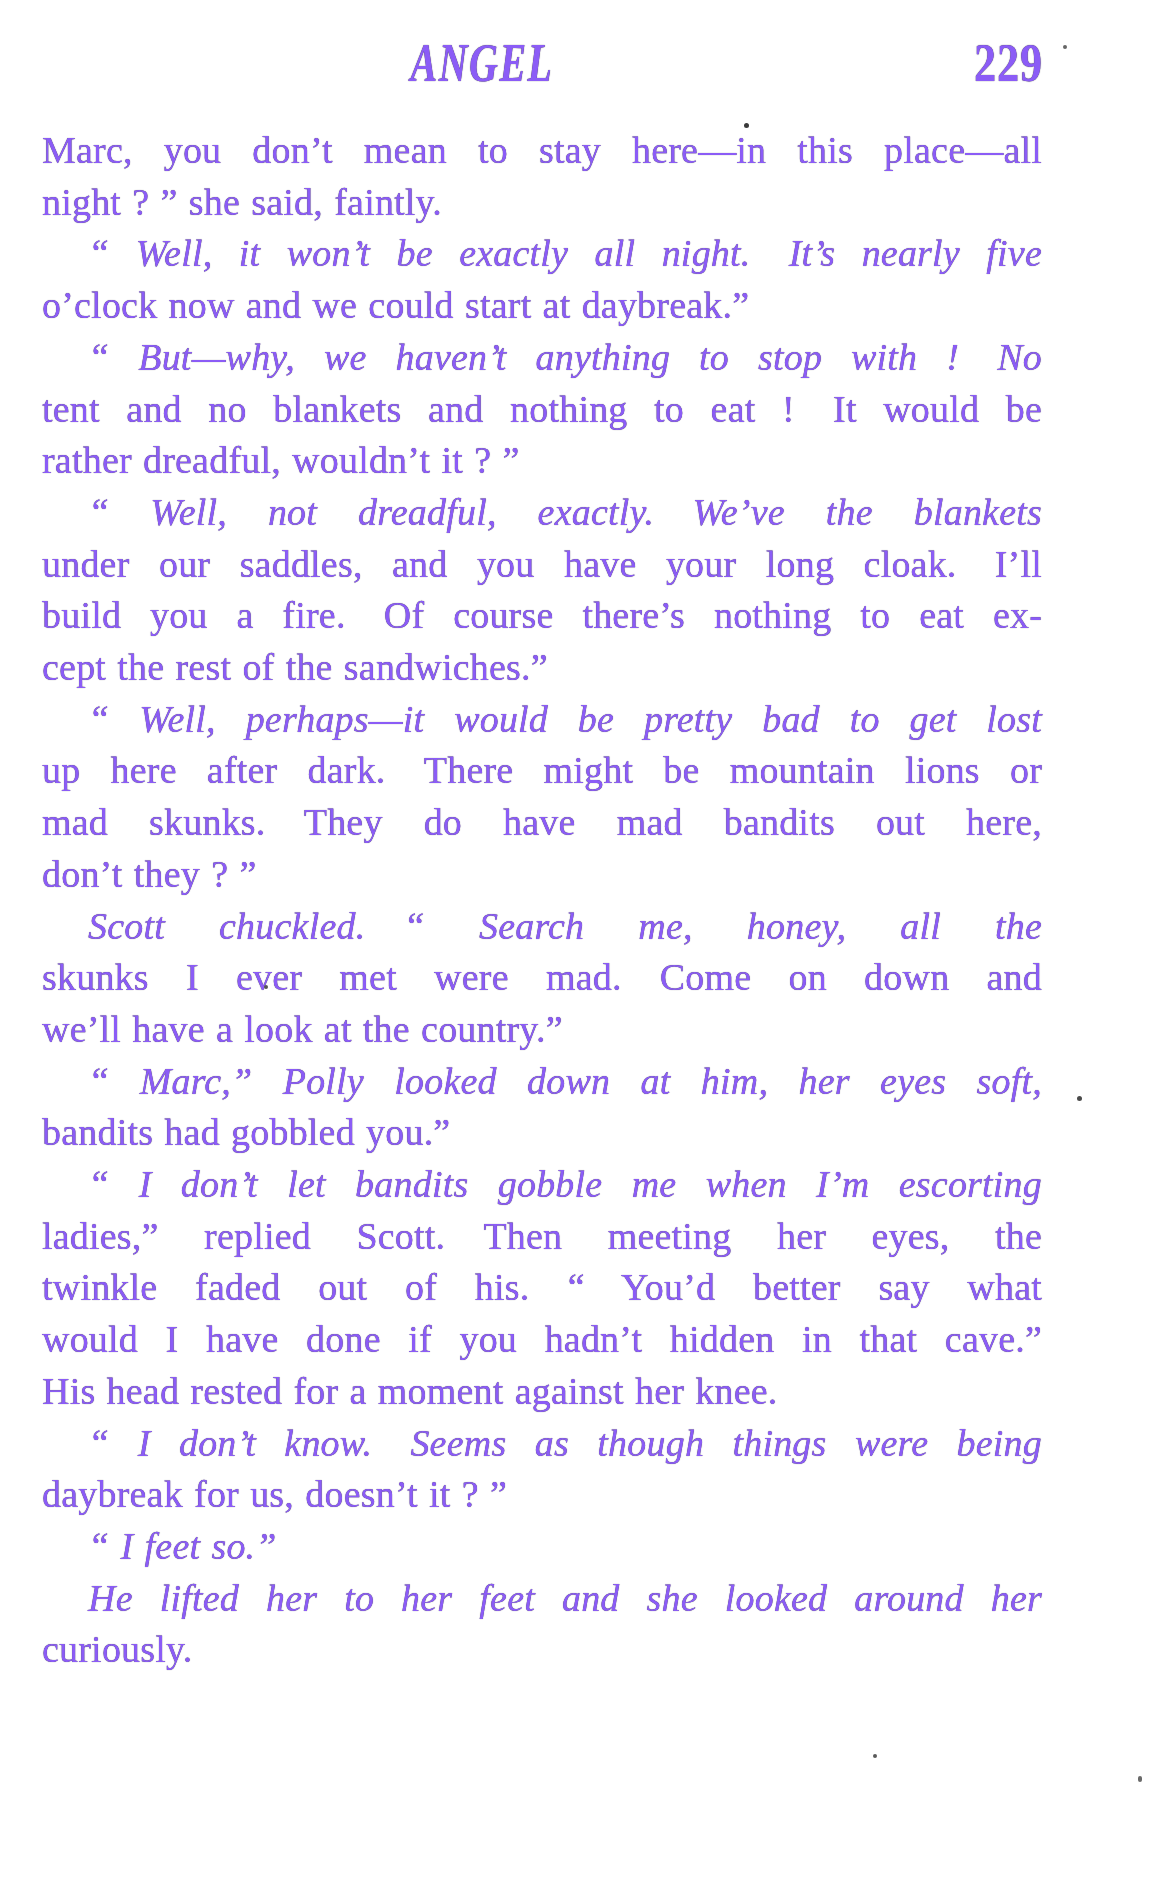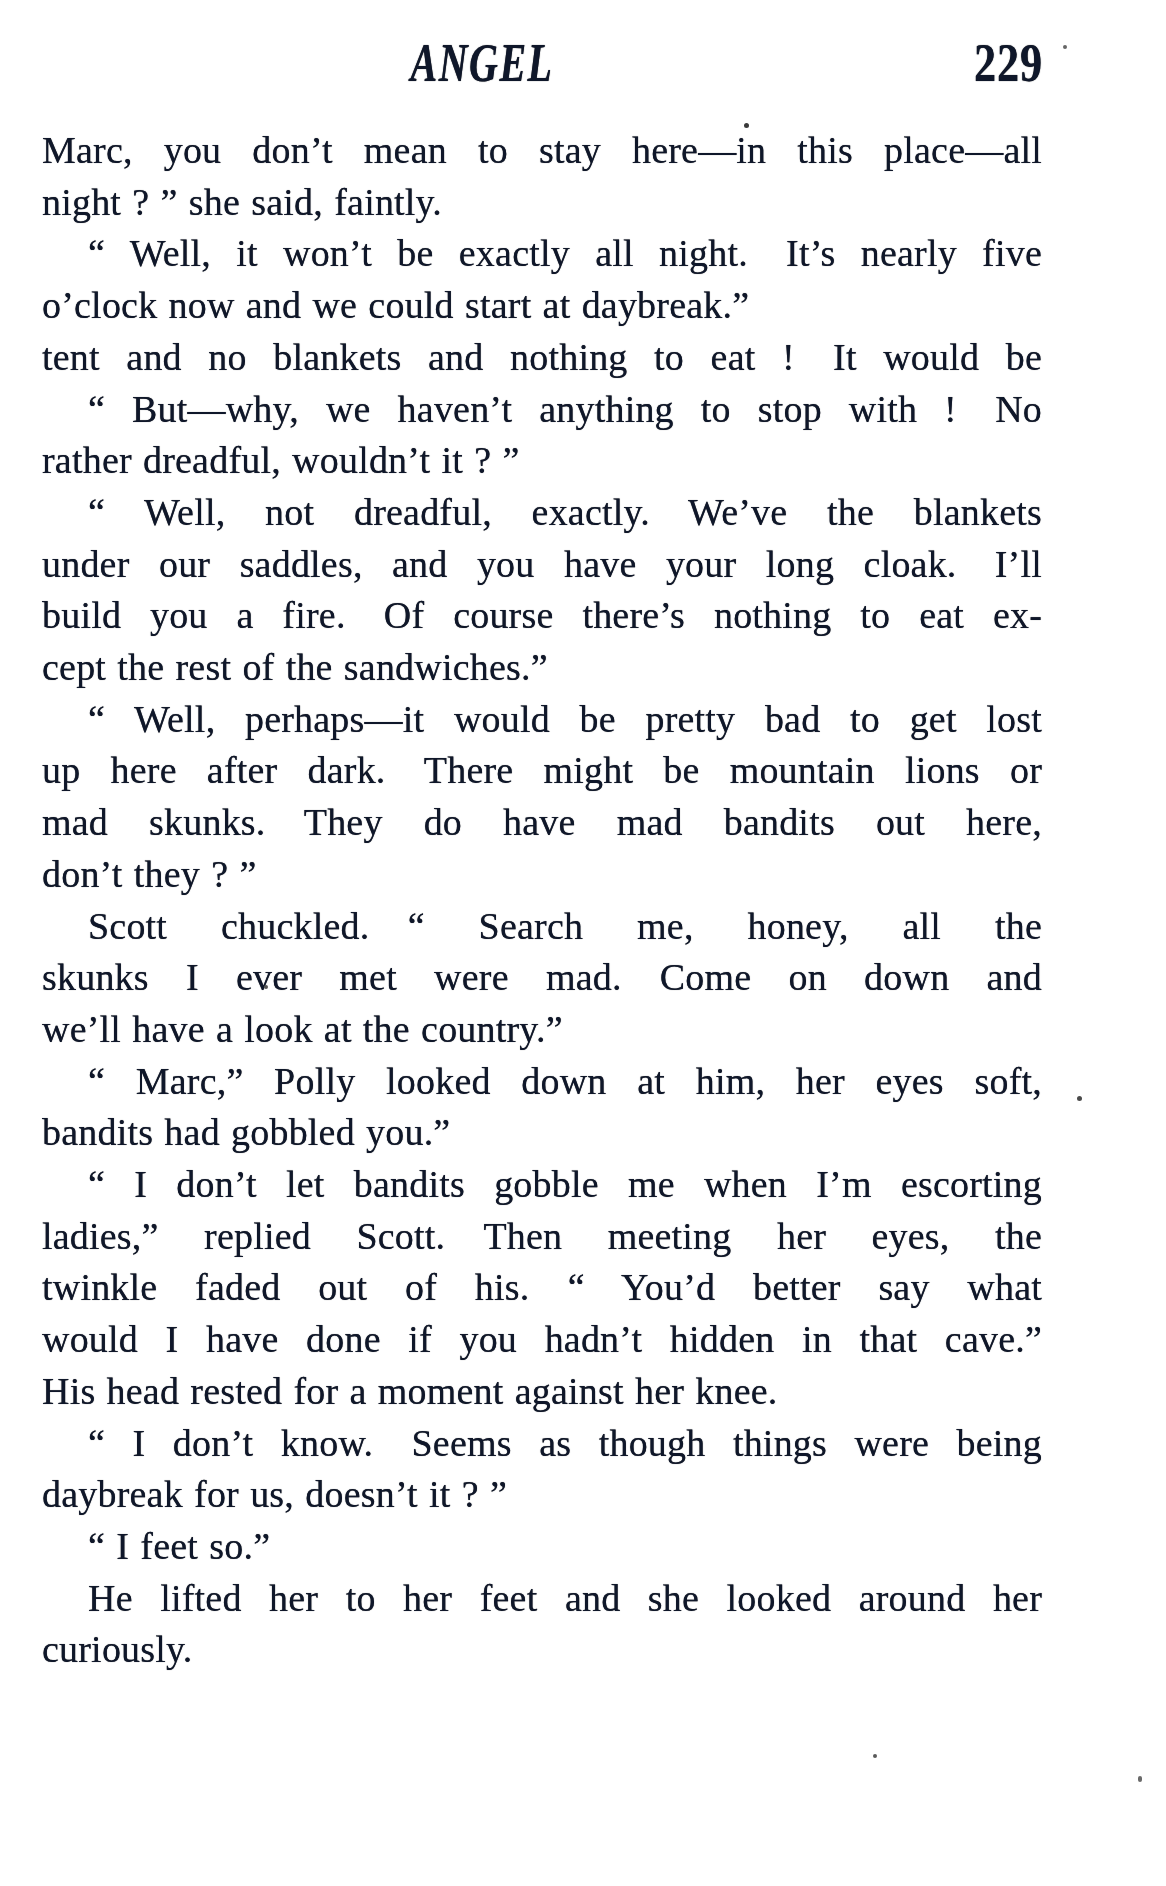--- a/index.html
+++ b/index.html
@@ -3,21 +3,21 @@
 <meta charset="utf-8">
 <style>
   html,body{margin:0;padding:0;background:#ffffff;}
   .page{
     position:relative;
     width:1166px;
     height:1886px;
     background:#ffffff;
     overflow:hidden;
     font-family:"Liberation Serif","DejaVu Serif",serif;
-    color:#0f172a;
+    color:#8b5cf6;
   }
   
   .running-head{position:absolute;top:0;left:0;width:100%;height:110px;}
   .head-title{
     position:absolute;
     left:482px;top:36px;
     transform:translateX(-50%) scaleX(0.74);
     transform-origin:center top;
     font-style:italic;
     font-weight:700;
@@ -44,41 +44,41 @@
     left:42px;top:125px;
     width:1000px;
     font-size:38px;
     line-height:51.7px;
     letter-spacing:0.2px;
     word-spacing:1.5px;
     text-shadow:0 0 0.7px rgba(15,15,15,0.85);
   }
   .line{text-align:left;}
   .line.fill{text-align:justify;text-align-last:justify;}
-  .line.indent{text-indent:46px;}
+  .line.indent{text-indent:46px;font-style:italic;}
   
   .speck{position:absolute;border-radius:50%;background:#3a3a3a;}
 </style>
 </head>
 <body>
 
 <div class="page">
 
   <header class="running-head">
     <span class="head-title">ANGEL</span>
     <span class="folio">229</span>
   </header>
 
   <main class="text-block">
       <div class="line fill">Marc, you don’t mean to stay here—in this place—all</div>
       <div class="line">night ? ” she said, faintly.</div>
       <div class="line indent fill">“ Well, it won’t be exactly all night. It’s nearly five</div>
       <div class="line">o’clock now and we could start at daybreak.”</div>
+      <div class="line indent fill">“ But—why, we haven’t anything to stop with ! No</div>
       <div class="line fill">tent and no blankets and nothing to eat ! It would be</div>
-      <div class="line indent fill">“ But—why, we haven’t anything to stop with ! No</div>
       <div class="line">rather dreadful, wouldn’t it ? ”</div>
       <div class="line indent fill">“ Well, not dreadful, exactly. We’ve the blankets</div>
       <div class="line fill">under our saddles, and you have your long cloak. I’ll</div>
       <div class="line fill">build you a fire. Of course there’s nothing to eat ex-</div>
       <div class="line">cept the rest of the sandwiches.”</div>
       <div class="line indent fill">“ Well, perhaps—it would be pretty bad to get lost</div>
       <div class="line fill">up here after dark. There might be mountain lions or</div>
       <div class="line fill">mad skunks. They do have mad bandits out here,</div>
       <div class="line">don’t they ? ”</div>
       <div class="line indent fill">Scott chuckled. “ Search me, honey, all the</div>

